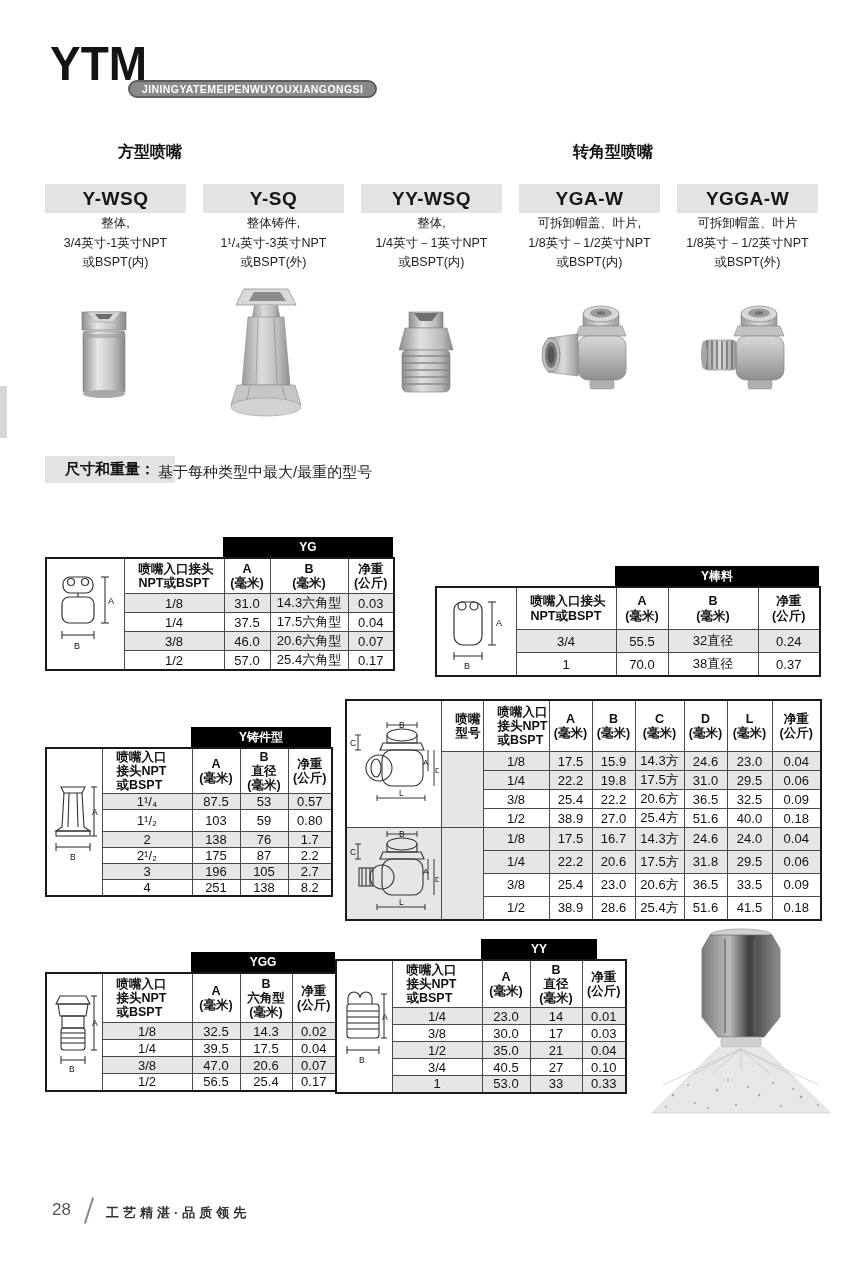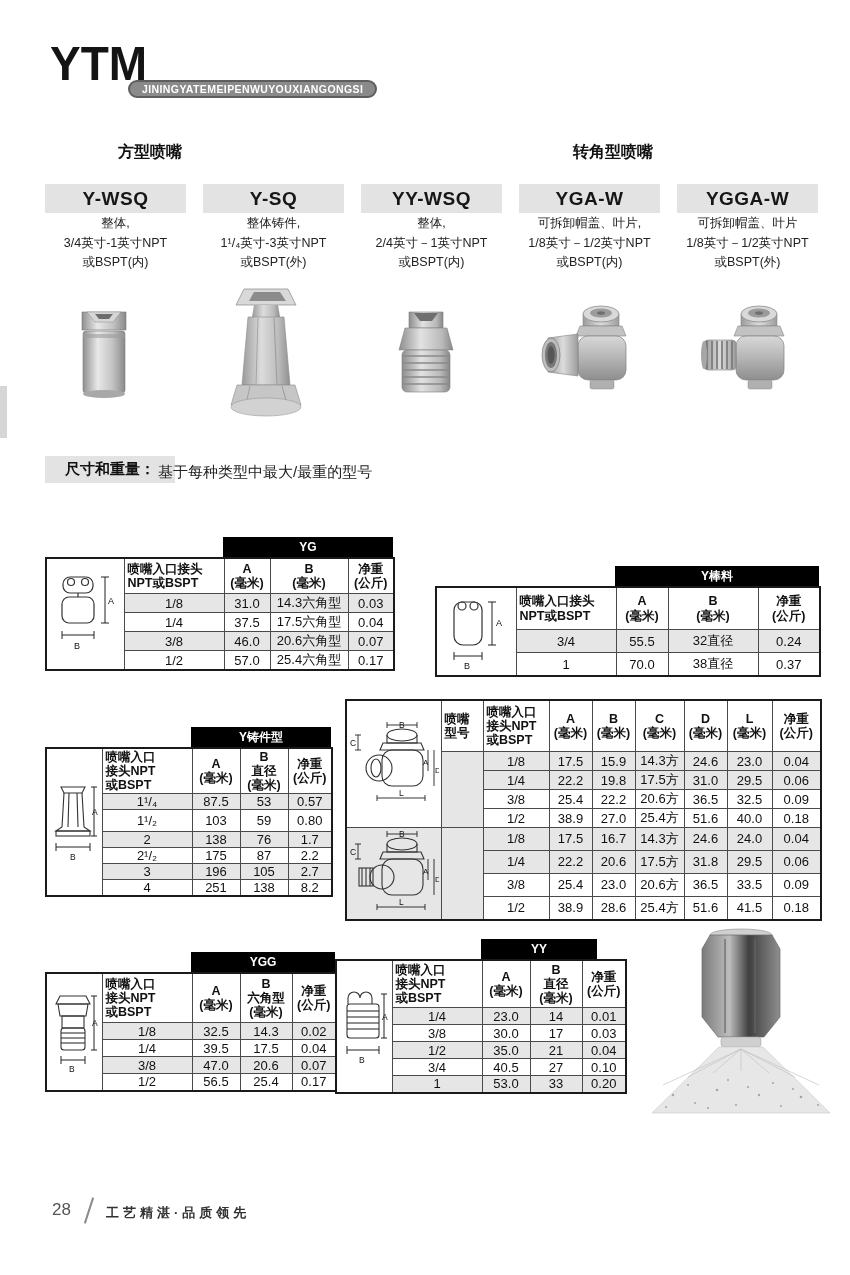--- a/index.html
+++ b/index.html
@@ -29,21 +29,21 @@
               padding:4px 20px;color:#111;}
   .note-text{left:158px;top:463px;font-size:15px;color:#222;}
 
   
   .tbl-bar{background:#000;color:#fff;font-weight:bold;font-size:12px;
            text-align:center;height:20px;line-height:20px;}
   table.dim{border-collapse:collapse;table-layout:fixed;border:2px solid #1a1a1a;background:#fff;}
   table.dim td{border:1px solid #4a4a4a;text-align:center;font-size:13px;color:#111;
                padding:0 1px;white-space:nowrap;overflow:hidden;}
   table.dim td.hdr{font-weight:bold;line-height:1.13;font-size:12.5px;}
-  table.dim td.hdr.first{text-align:left;padding-left:3px;}
+  table.dim td.hdr.first{text-align:left;padding-left:14px;}
   table.dim tr.shaded td{background:#e6e6e6;}
   table.dim td.diag{background:#fff;vertical-align:middle;text-align:center;}
 
   
   .footer-page{left:52px;top:1200px;font-size:17px;color:#555;}
   .footer-slash{left:88px;top:1197px;width:2px;height:27px;background:#8a8a8a;transform:rotate(18deg);}
   .footer-slogan{left:106px;top:1204px;font-size:13px;font-weight:bold;letter-spacing:4px;color:#333;}
 
   .edge-strip{left:0;top:386px;width:7px;height:52px;background:#d6d6d6;}
 </style>
@@ -66,21 +66,21 @@
   </div>
   <div class="abs card" style="left:203px">
     <div class="card-title">Y-SQ</div>
     <div class="card-desc">整体铸件,</div>
     <div class="card-desc">1¹/₄英寸-3英寸NPT</div>
     <div class="card-desc">或BSPT(外)</div>
   </div>
   <div class="abs card" style="left:361px">
     <div class="card-title">YY-WSQ</div>
     <div class="card-desc">整体,</div>
-    <div class="card-desc">2/4英寸－1英寸NPT</div>
+    <div class="card-desc">1/4英寸－1英寸NPT</div>
     <div class="card-desc">或BSPT(内)</div>
   </div>
   <div class="abs card" style="left:519px">
     <div class="card-title">YGA-W</div>
     <div class="card-desc">可拆卸帽盖、叶片,</div>
     <div class="card-desc">1/8英寸－1/2英寸NPT</div>
     <div class="card-desc">或BSPT(内)</div>
   </div>
   <div class="abs card" style="left:677px">
     <div class="card-title">YGGA-W</div>
@@ -688,21 +688,21 @@
           <tr style="height: 17px;">
             <td>3/4</td>
             <td>40.5</td>
             <td>27</td>
             <td>0.10</td>
           </tr>
           <tr class="shaded" style="height: 17px;">
             <td>1</td>
             <td>53.0</td>
             <td>33</td>
-            <td>0.20</td>
+            <td>0.33</td>
           </tr>
         </tbody>
       </table>
     </div>
 
   <div class="abs" style="left:633px;top:925px">
     <svg width="215" height="200" viewBox="0 0 215 200">
       <defs>
           <linearGradient id="gdark" x1="0" y1="0" x2="1" y2="0">
         <stop offset="0" stop-color="#7a7a7a"></stop>

